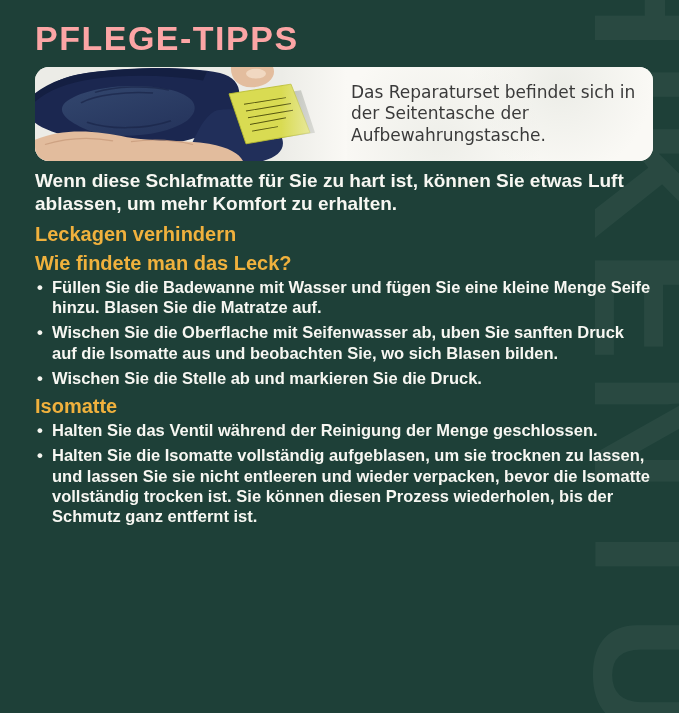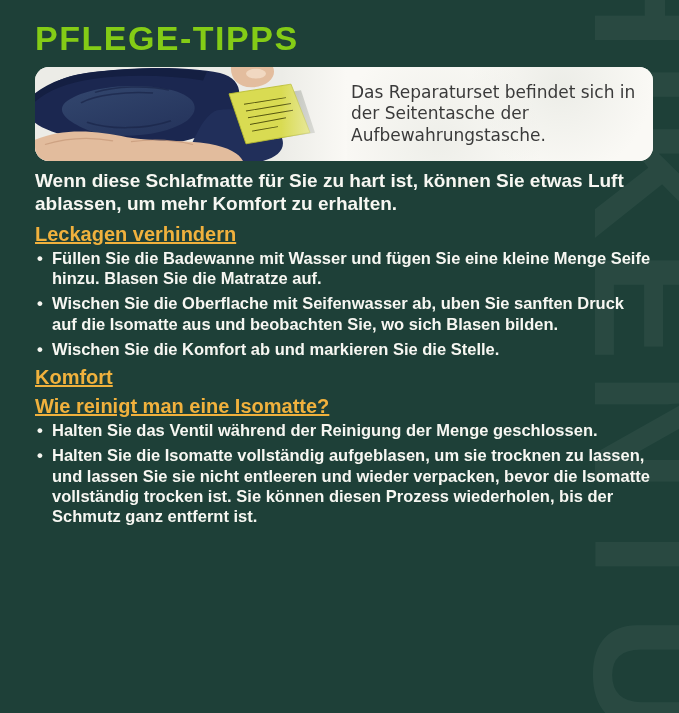--- a/index.html
+++ b/index.html
@@ -31,21 +31,21 @@
   }
 
   .content {
     position:relative;
     z-index:1;
     padding:19px 26px 0 35px;
   }
 
   .page-title {
     margin:0 0 9px 0;
-    color:#84cc16;
+    color:#fca5a5;
     font-size:34px;
     font-weight:800;
     letter-spacing:1.5px;
   }
 
   
   .card {
     background:#FAF9F5;
     border-radius:14px;
     height:94px;
@@ -80,21 +80,20 @@
     font-size:19px;
     line-height:1.23;
     font-weight:700;
   }
   .section-heading {
     margin:7px 0 3px 0;
     color:#F0B13D;
     font-size:20px;
     line-height:1.1;
     font-weight:800;
-    text-decoration:underline;
   }
   ul.bullets {
     list-style:none;
     margin:1px 0 2px 0;
     padding:0;
   }
   ul.bullets li {
     position:relative;
     padding-left:17px;
     margin:0 0 5px 0;
@@ -159,27 +158,27 @@
     </div>
     <div class="card-caption">
       <p>Das Reparaturset befindet sich in der Seitentasche der Aufbewahrungstasche.</p>
     </div>
   </div>
 
   <p class="para">Wenn diese Schlafmatte für Sie zu hart ist, können Sie etwas Luft ablassen, um mehr Komfort zu erhalten.</p>
 
   <h2 class="section-heading">Leckagen verhindern</h2>
 
+  <h2 class="section-heading">Wie findete man das Leck?</h2>
   <ul class="bullets">
     <li>Füllen Sie die Badewanne mit Wasser und fügen Sie eine kleine Menge Seife hinzu. Blasen Sie die Matratze auf.</li>
     <li>Wischen Sie die Oberflache mit Seifenwasser ab, uben Sie sanften Druck auf die Isomatte aus und beobachten Sie, wo sich Blasen bilden.</li>
-    <li>Wischen Sie die Komfort ab und markieren Sie die Stelle.</li>
+    <li>Wischen Sie die Stelle ab und markieren Sie die Druck.</li>
   </ul>
 
-  <h2 class="section-heading">Komfort</h2>
+  <h2 class="section-heading">Isomatte</h2>
 
-  <h2 class="section-heading">Wie reinigt man eine Isomatte?</h2>
   <ul class="bullets">
     <li>Halten Sie das Ventil während der Reinigung der Menge geschlossen.</li>
     <li>Halten Sie die Isomatte vollständig aufgeblasen, um sie trocknen zu lassen, und lassen Sie sie nicht entleeren und wieder verpacken, bevor die Isomatte vollständig trocken ist. Sie können diesen Prozess wiederholen, bis der Schmutz ganz entfernt ist.</li>
   </ul>
 
 </div>
 
 </body></html>

